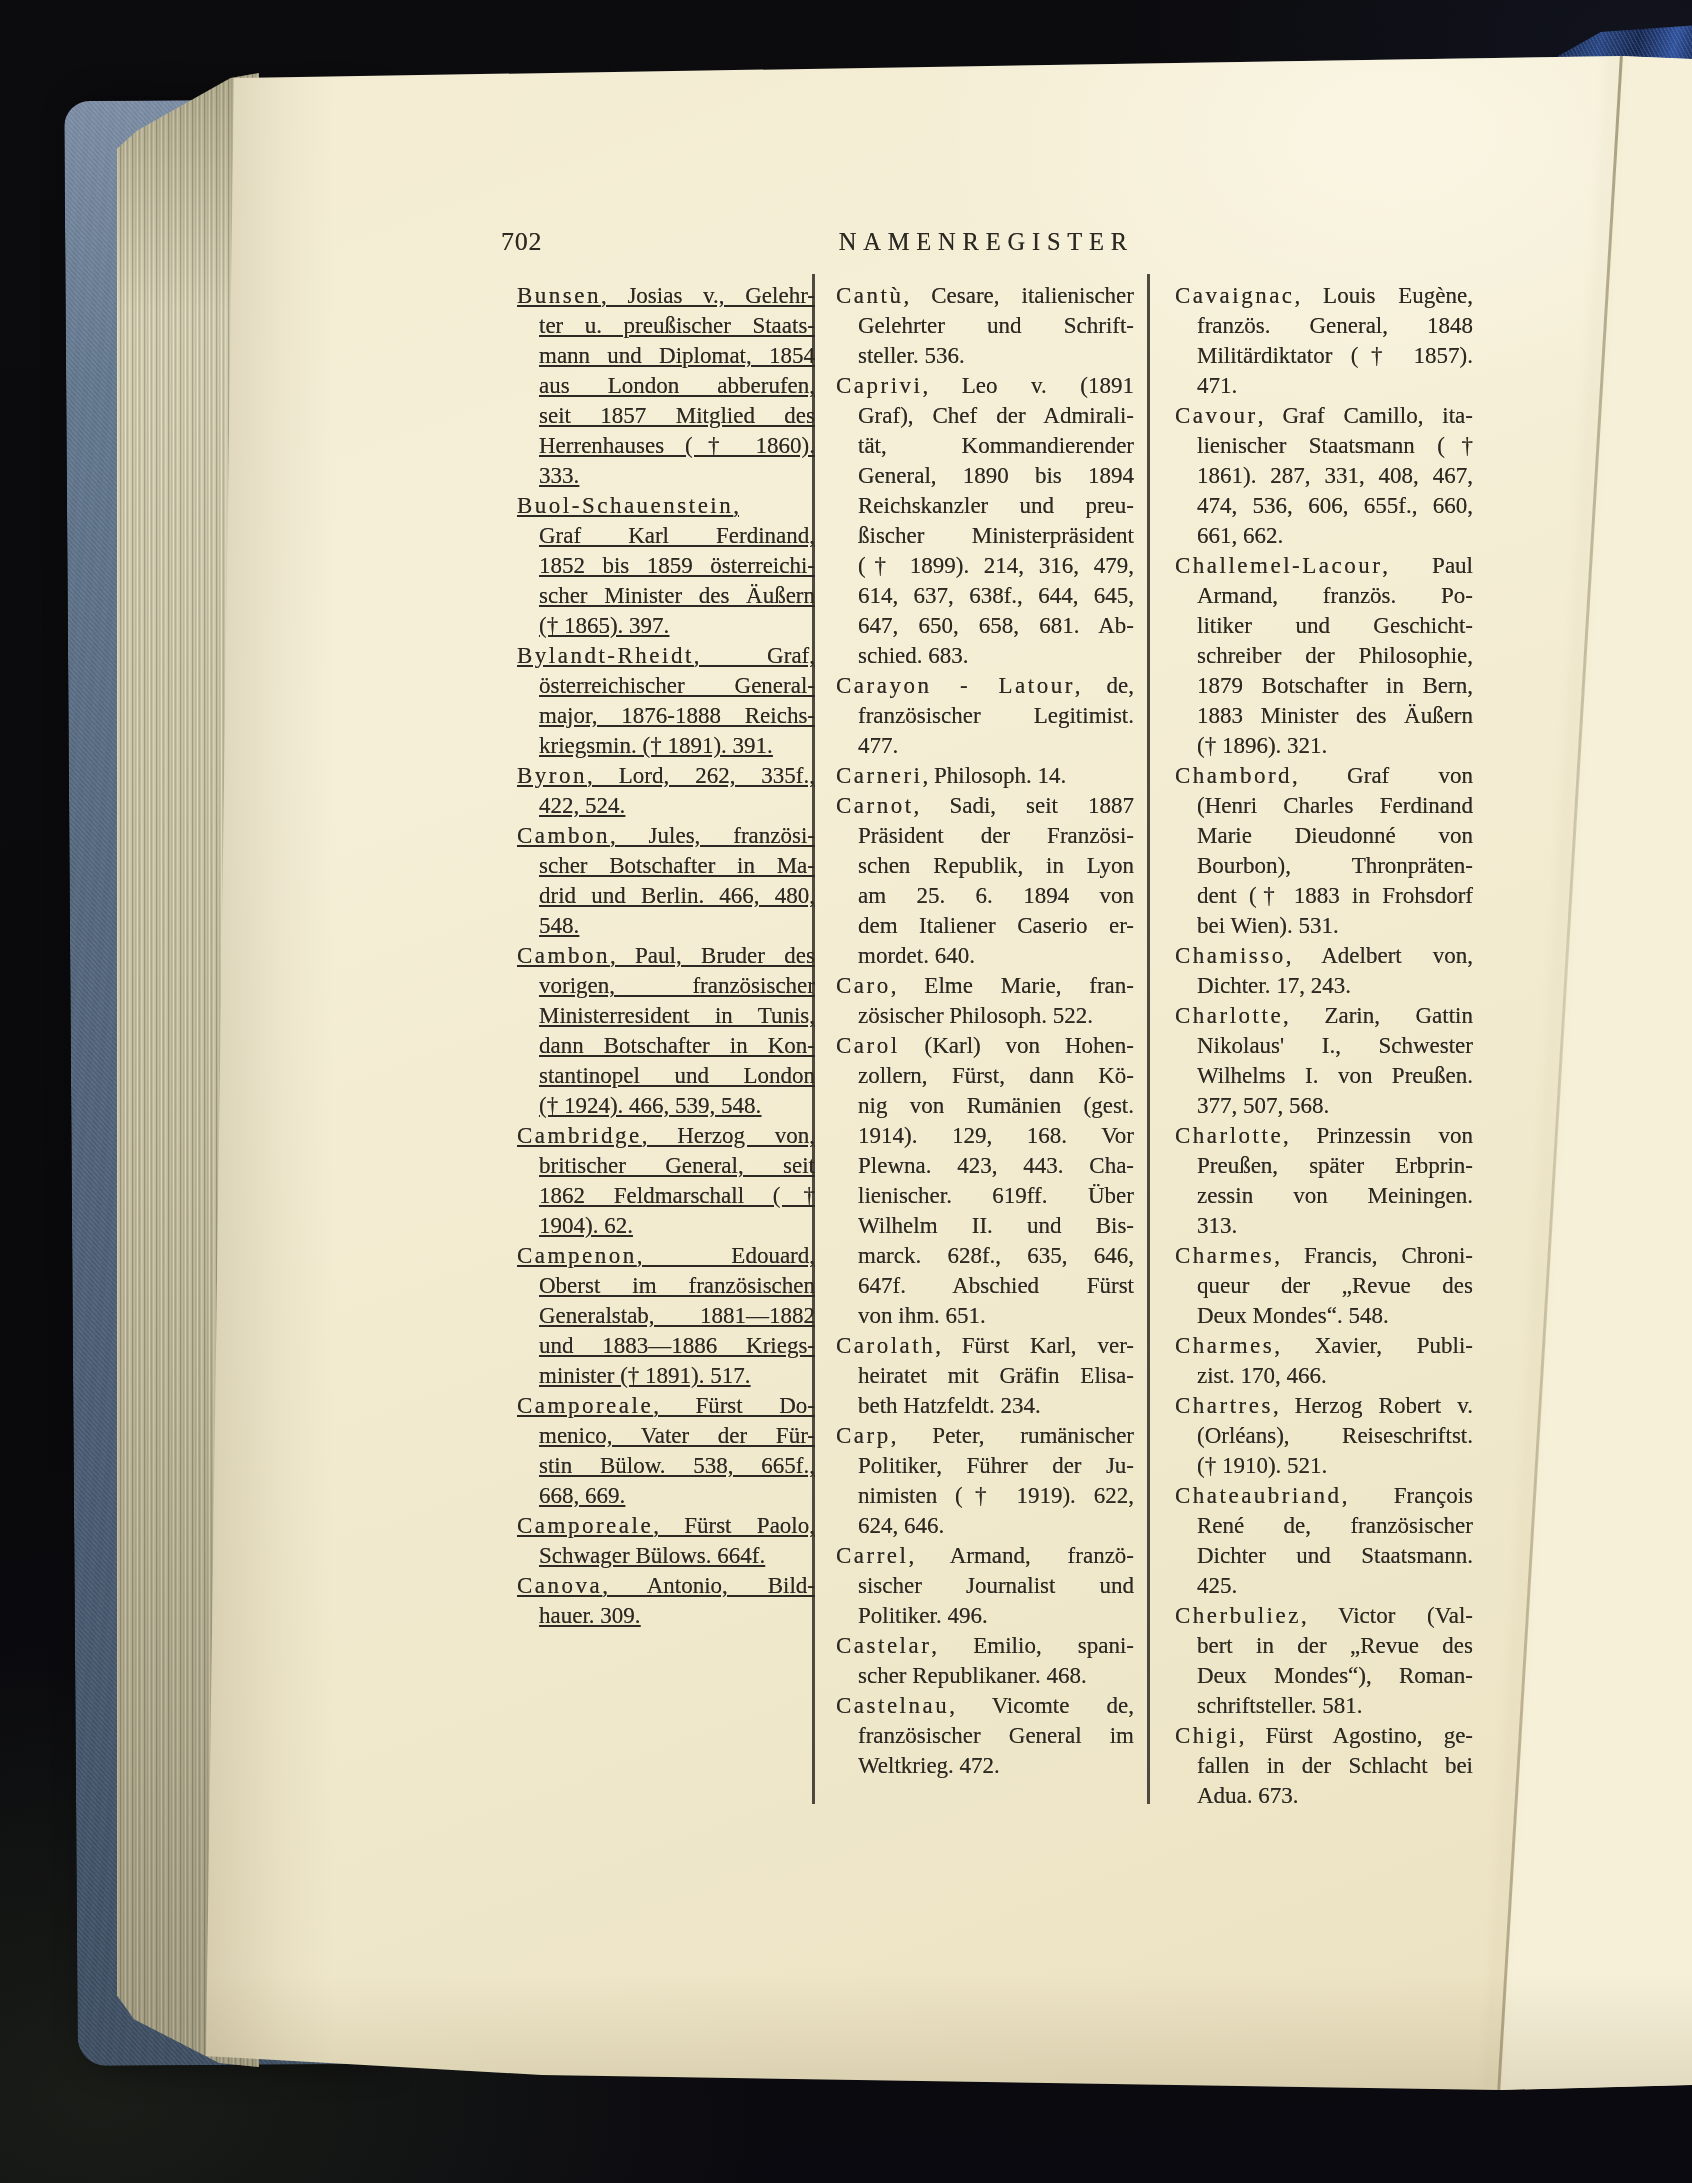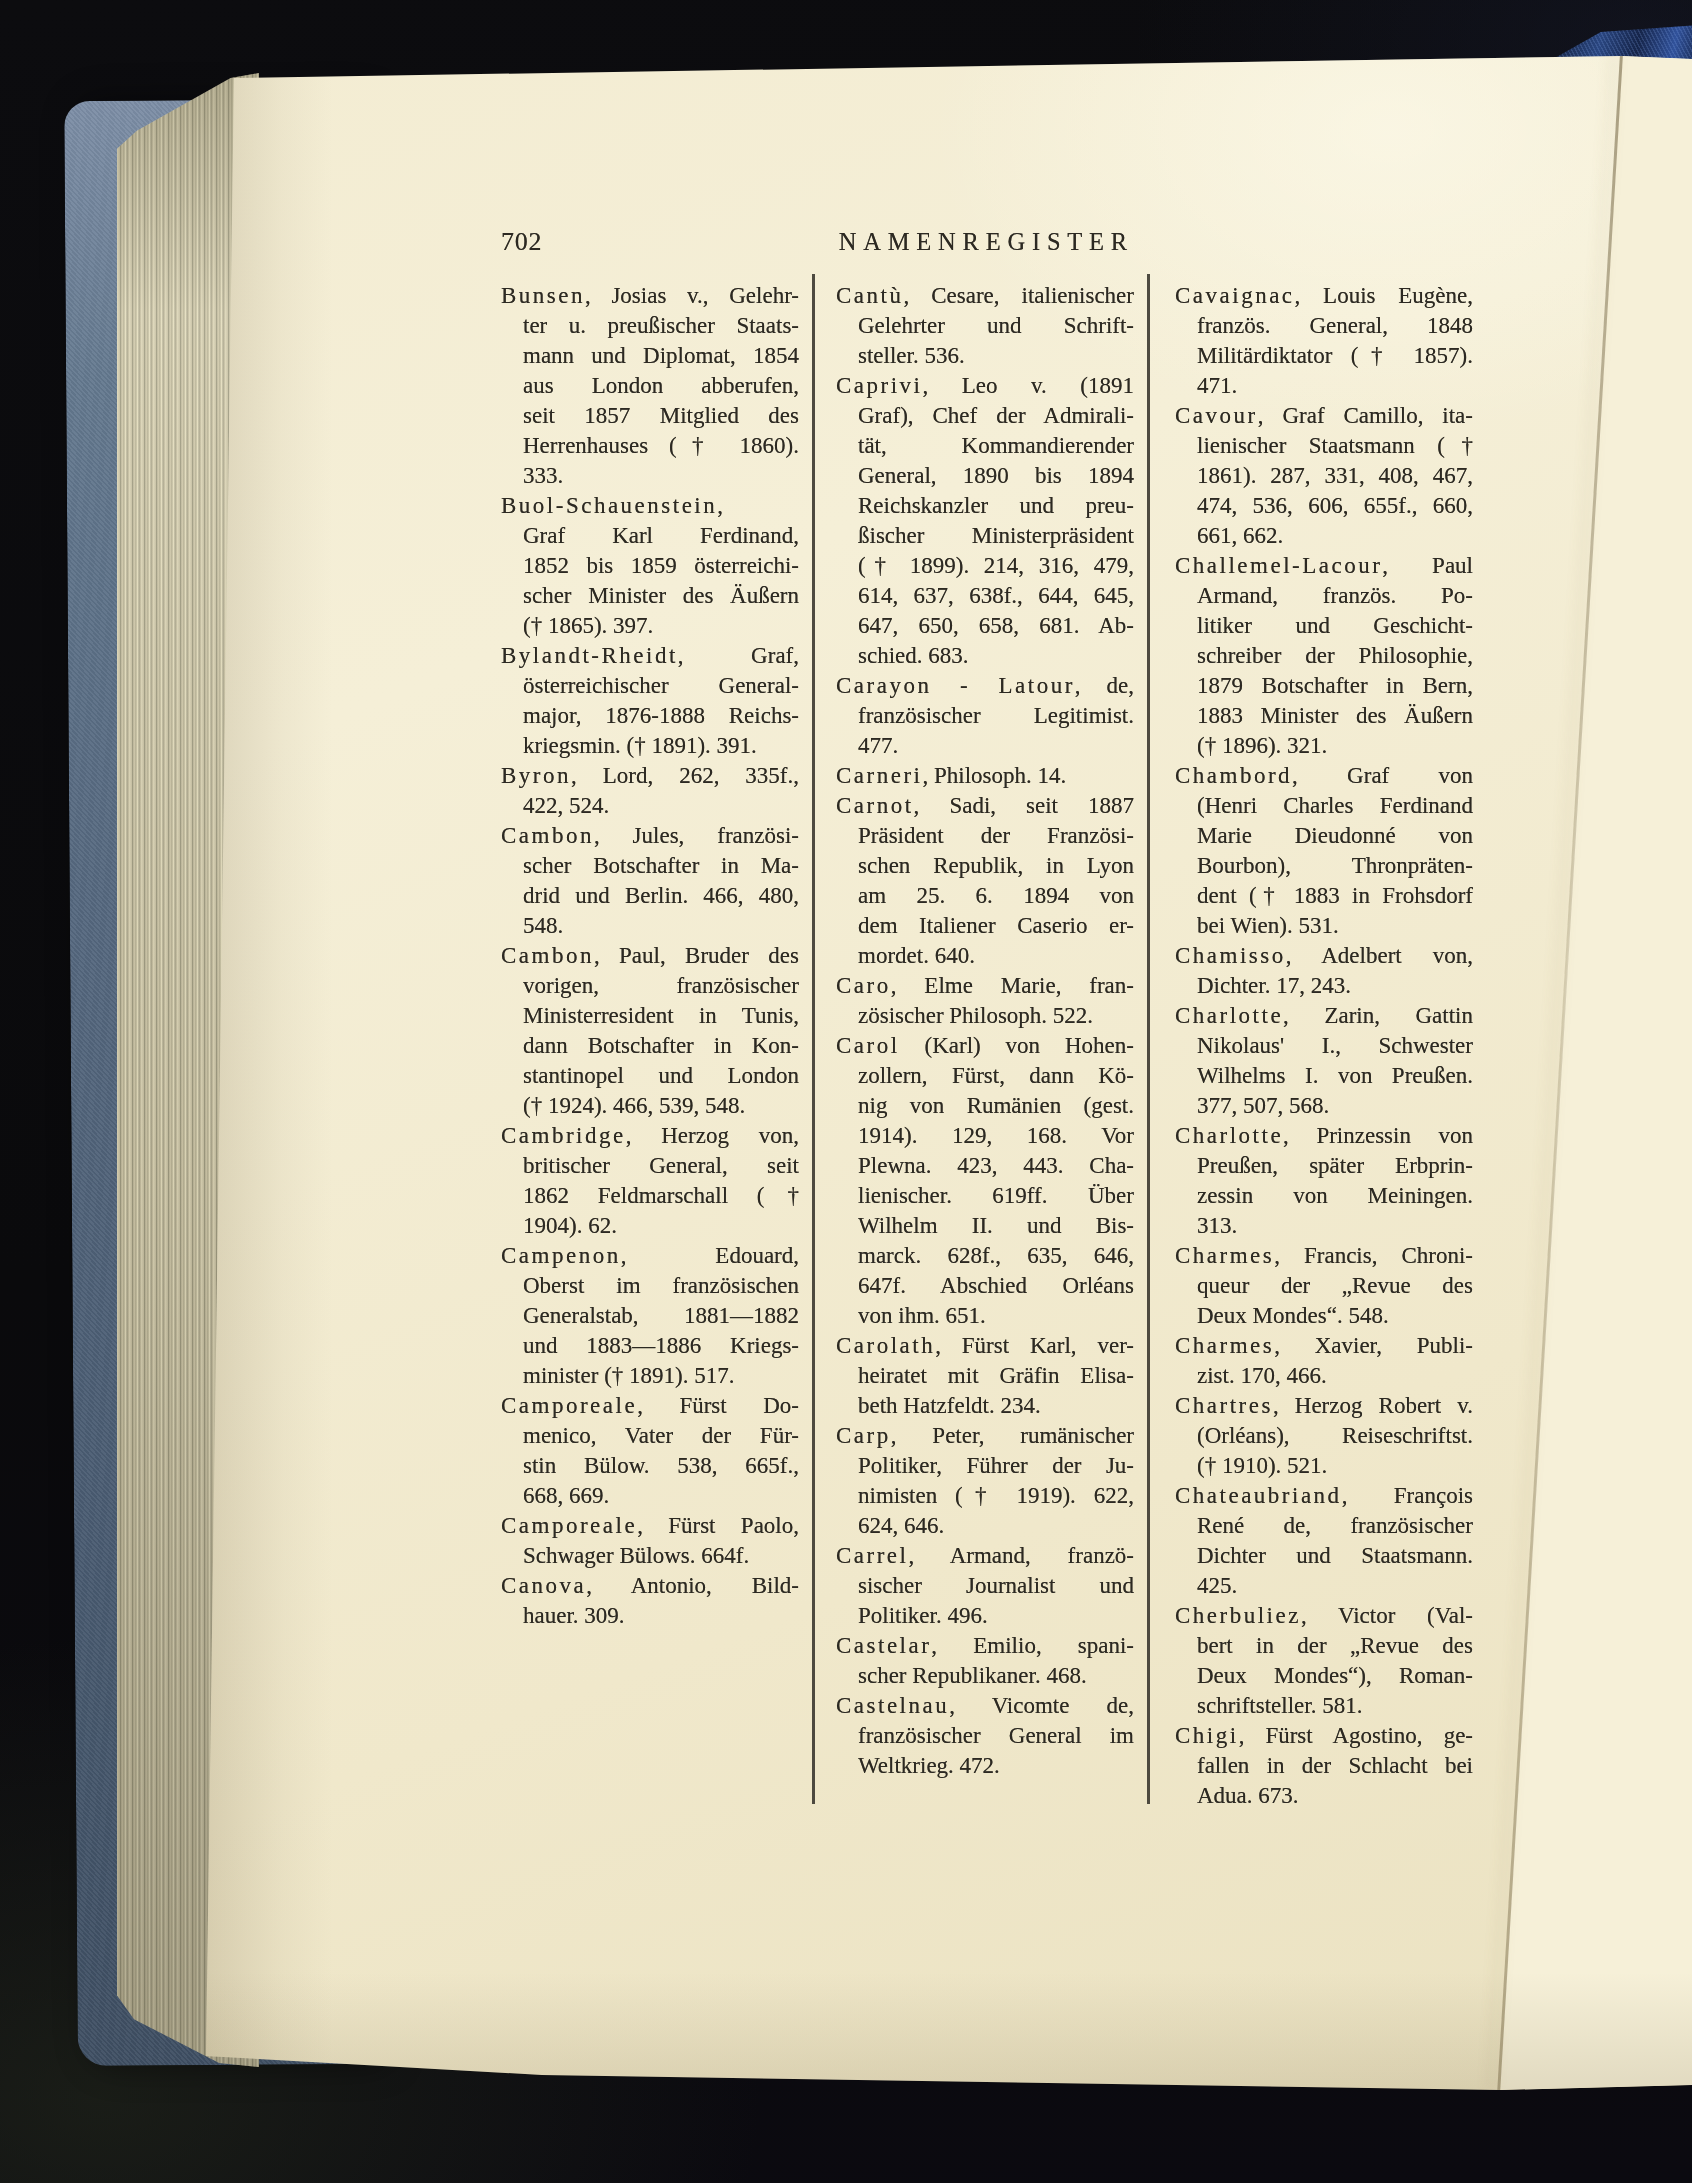--- a/index.html
+++ b/index.html
@@ -62,21 +62,21 @@
   
   #content { position:absolute; inset:0; color:#2c2922; }
   #content .txt { text-shadow:0 0 0.5px rgba(44,41,34,0.65); }
   #page-number { position:absolute; left:501px; top:227px; font-size:26px; letter-spacing:0.8px; }
   #page-header { position:absolute; left:836px; top:228px; width:298px; text-align:right;
     font-size:24.5px; letter-spacing:6.8px; }
   .divider { position:absolute; top:274px; width:2.5px; height:1530px; background:#37332b; opacity:0.88; }
   #divider-1 { left:812px; }
   #divider-2 { left:1147px; }
   .col { position:absolute; top:281px; width:298px; font-size:23px; line-height:30px; }
-  #col-1 { left:501px; } #col-2 { left:836px; } #col-3 { left:1175px; }
+  #col-1 { left:517px;text-decoration:underline; } #col-2 { left:836px; } #col-3 { left:1175px; }
   .entry { margin:0; }
   .entry.gap { }
   .line { text-align:justify; text-align-last:justify; }
   .line.cont { padding-left:22px; }
   .line.last { text-align-last:left; }
   .headword { letter-spacing:2.5px; }
 </style>
 </head>
 <body>
 
@@ -205,21 +205,21 @@
           </div>
           <div class="entry">
             <div class="line first"><span class="headword">Carol</span> (Karl) von Hohen-</div>
             <div class="line cont">zollern, Fürst, dann Kö-</div>
             <div class="line cont">nig von Rumänien (gest.</div>
             <div class="line cont">1914). 129, 168. Vor</div>
             <div class="line cont">Plewna. 423, 443. Cha-</div>
             <div class="line cont">lienischer. 619ff. Über</div>
             <div class="line cont">Wilhelm II. und Bis-</div>
             <div class="line cont">marck. 628f., 635, 646,</div>
-            <div class="line cont">647f. Abschied Orléans</div>
+            <div class="line cont">647f. Abschied Fürst</div>
             <div class="line cont last">von ihm. 651.</div>
           </div>
           <div class="entry">
             <div class="line first"><span class="headword">Carolath</span>, Fürst Karl, ver-</div>
             <div class="line cont">heiratet mit Gräfin Elisa-</div>
             <div class="line cont last">beth Hatzfeldt. 234.</div>
           </div>
           <div class="entry">
             <div class="line first"><span class="headword">Carp</span>, Peter, rumänischer</div>
             <div class="line cont">Politiker, Führer der Ju-</div>

